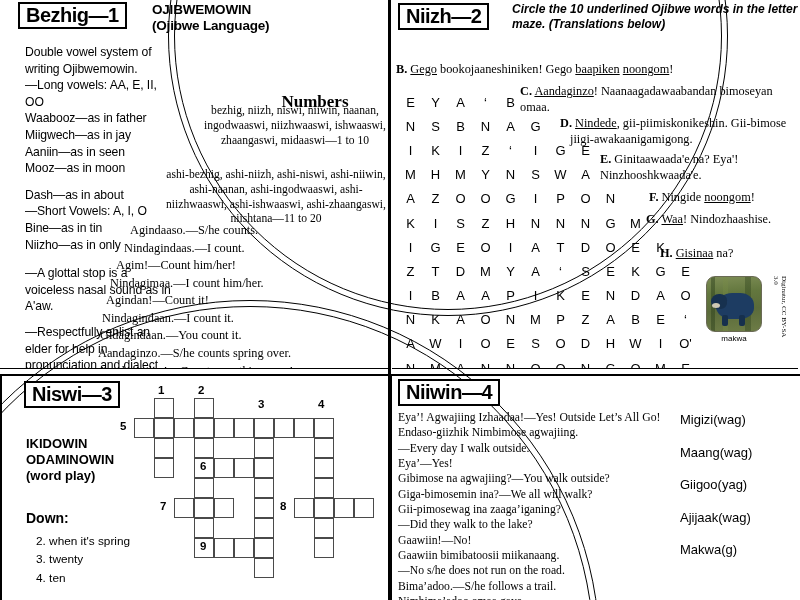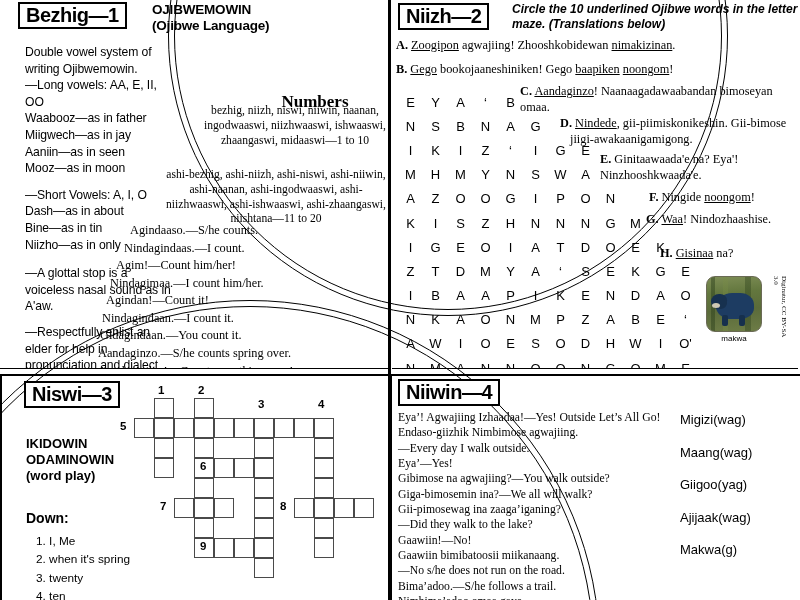--- a/index.html
+++ b/index.html
@@ -147,22 +147,22 @@
       <div>(Ojibwe Language)</div>
     </div>
 
     <div class="p1body" style="position:absolute;left:25px;top:44px;width:148px;">
       <div>Double vowel system of writing Ojibwemowin.</div>
       <div>—Long vowels: AA, E, II, OO</div>
       <div>Waabooz—as in father</div>
       <div>Miigwech—as in jay</div>
       <div>Aaniin—as in seen</div>
       <div style="margin-bottom:10px;">Mooz—as in moon</div>
+      <div>Dash—as in about</div>
       <div>—Short Vowels: A, I, O</div>
-      <div>Dash—as in about</div>
       <div>Bine—as in tin</div>
       <div style="margin-bottom:12px;">Niizho—as in only</div>
       <div style="margin-bottom:9px;">—A glottal stop is a voiceless nasal sound as in A'aw.</div>
       <div style="margin-bottom:9px;">—Respectfully enlist an elder for help in pronunciation and dialect differences.</div>
 
     </div>
 
     <div class="numbers-title" style="position:absolute;left:315px;top:92px;transform:translateX(-50%);">
       <span>Numbers</span>
     </div>
@@ -186,24 +186,20 @@
   </div>
 
   <div class="panel" style="left:392px;top:0;width:406px;height:368px;">
 
     <div style="position:absolute;left:6px;top:3px;">
       <span class="badge">Niizh—2</span>
     </div>
 
     <div class="head-instr" style="position:absolute;left:120px;top:2px;width:290px;">Circle the 10 underlined Ojibwe words in the letter maze. (Translations below)</div>
 
-    <div class="sent" style="position:absolute;left:4px;top:38px;width:398px;">
-      <span class="lt">A.</span>
-      <span><span class="u">Zoogipon</span> agwajiing! Zhooshkobidewan <span class="u">nimakizinan</span>.</span>
-    </div>
     <div class="sent" style="position:absolute;left:4px;top:62px;width:398px;">
       <span class="lt">B.</span>
       <span><span class="u">Gego</span> bookojaaneshiniken! Gego <span class="u">baapiken</span> <span class="u">noongom</span>!</span>
     </div>
     <div class="sent" style="position:absolute;left:128px;top:84px;width:274px;">
       <span class="lt">C.</span>
       <span><span class="u">Aandaginzo</span>! Naanaagadawaabandan bimoseyan omaa.</span>
     </div>
     <div class="sent" style="position:absolute;left:168px;top:116px;width:234px;text-indent:-10px;padding-left:10px;">
       <span class="lt">D.</span>
@@ -392,21 +388,20 @@
 
     <div class="p3head" style="position:absolute;left:24px;top:60px;width:130px;">
       <div>IKIDOWIN</div>
       <div>ODAMINOWIN</div>
       <div>(word play)</div>
     </div>
 
     <div class="p3down" style="position:absolute;left:24px;top:134px;">Down:</div>
 
     <div class="p3clues" style="position:absolute;left:34px;top:156px;width:150px;">
-      <div>1. I, Me</div>
       <div>2. when it's spring</div>
       <div>3. twenty</div>
       <div>4. ten</div>
     </div>
 
     <div class="cw" id="crossword" style="left:132px;top:8px;width:250px;height:210px;">
         <div class="cw-cell" style="left: 20px; top: 14px;"></div>
         <div class="cw-cell" style="left: 20px; top: 34px;"></div>
         <div class="cw-cell" style="left: 20px; top: 54px;"></div>
         <div class="cw-cell" style="left: 20px; top: 74px;"></div>

